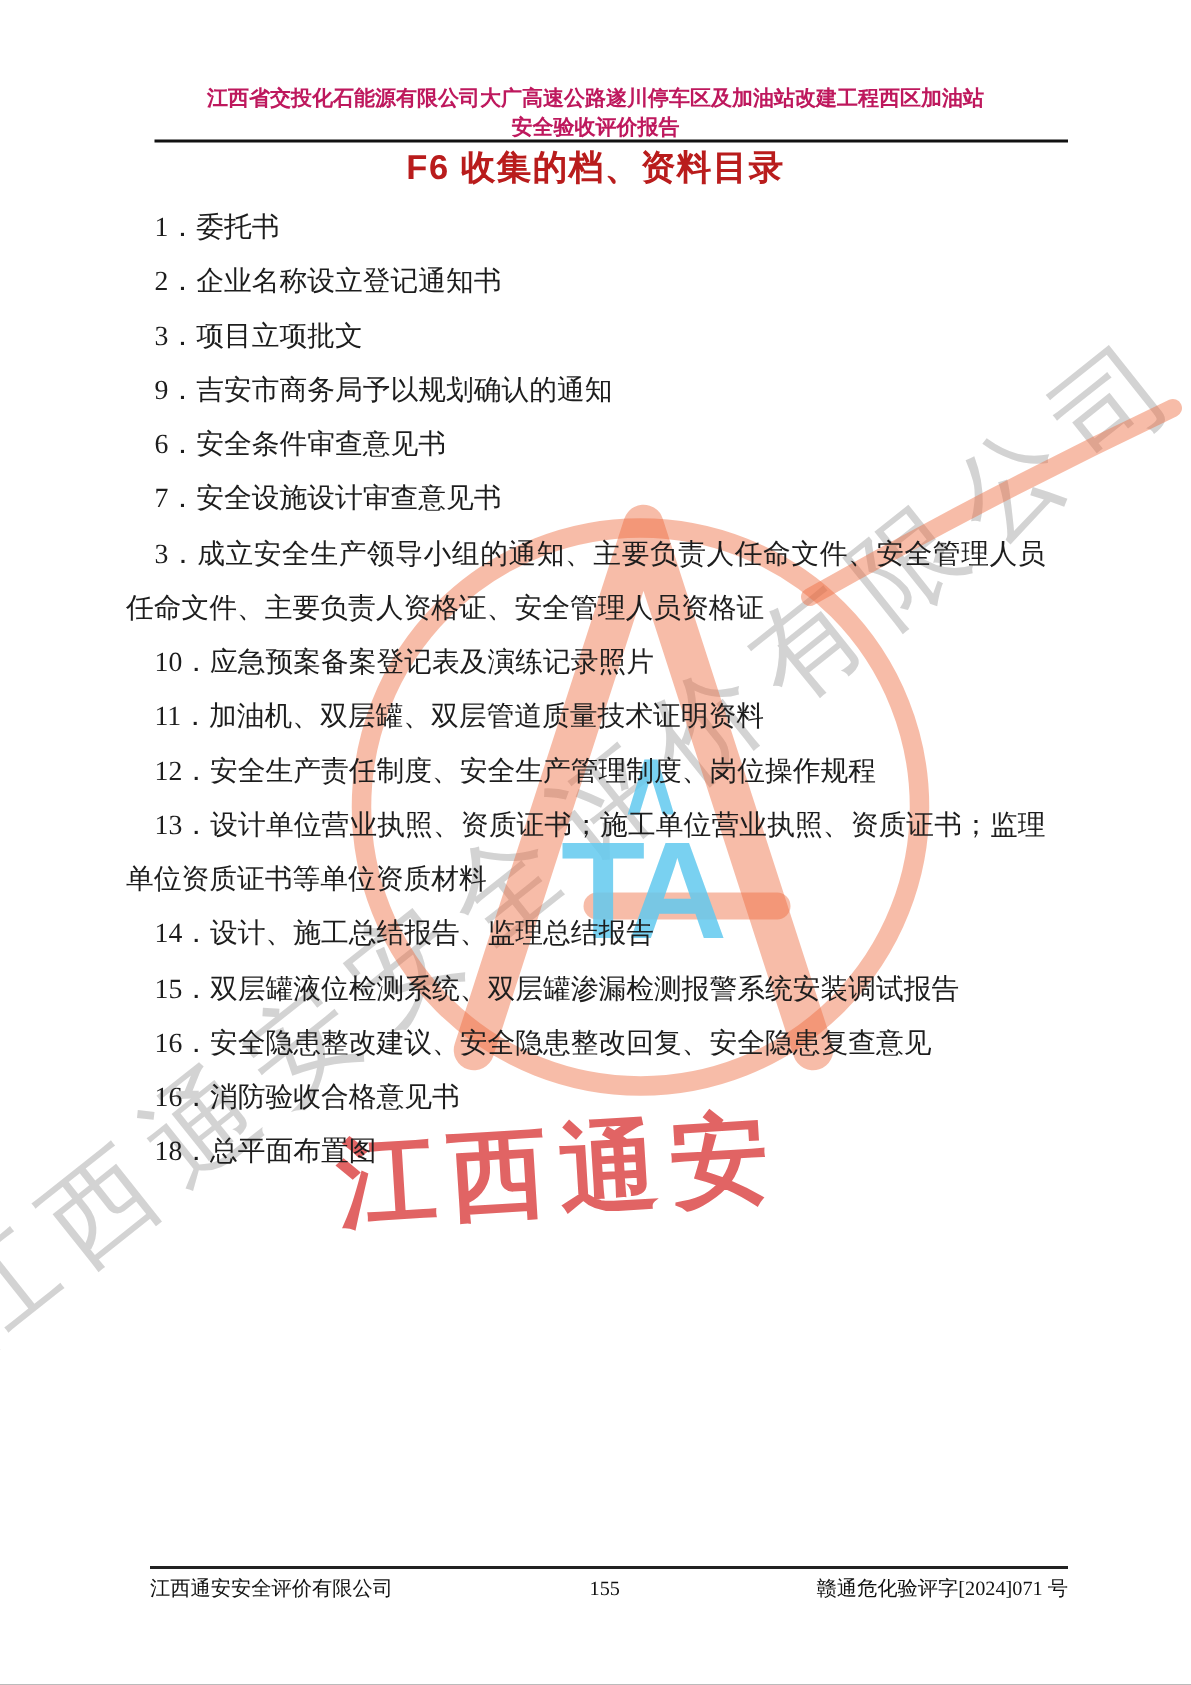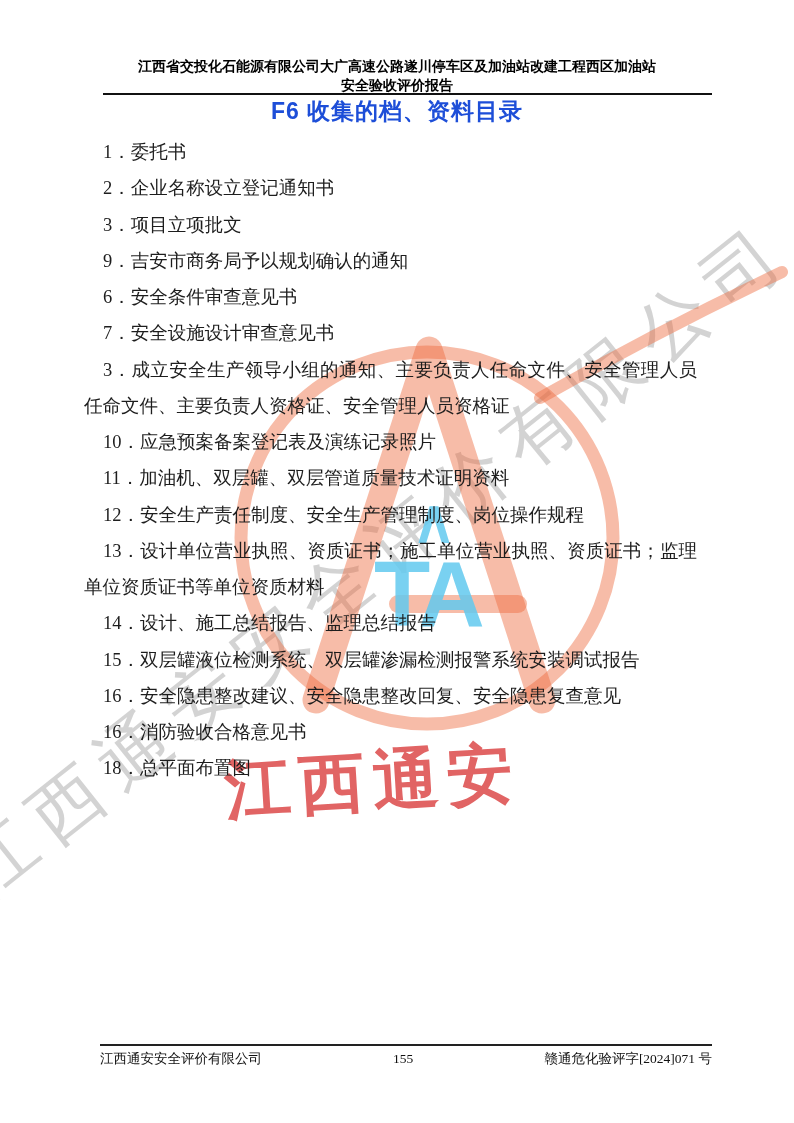--- a/index.html
+++ b/index.html
@@ -42,31 +42,31 @@
     transform:rotate(-3.5deg);transform-origin:0 50%;
     white-space:nowrap;
     font-family:"Liberation Serif",serif;
   }
   
   .content{position:absolute;inset:0;z-index:1;}
   .header{
     position:absolute;top:57px;left:0;width:100%;
     text-align:center;font-weight:bold;
     font-size:14px;line-height:19px;
-    color:#000000;
+    color:#be185d;
   }
   .rule{position:absolute;background:#111;}
   .rule-top{top:93px;left:103px;width:609px;height:2.4px;}
   .rule-footer{top:1044px;left:100px;width:612px;height:1.5px;background:#222;}
   .title{
     position:absolute;top:96px;left:0;width:100%;
     margin:0;text-align:center;
     font-family:"Liberation Sans",sans-serif;
     font-size:23px;font-weight:bold;letter-spacing:1px;
-    color:#1d4ed8;
+    color:#b91c1c;
   }
   .doc-list{
     position:absolute;top:134px;left:84px;width:613px;
     font-size:18.5px;line-height:36.25px;
     text-align:justify;
   }
   .doc-list p{margin:0;text-indent:19px;}
   .footer{
     position:absolute;top:1050px;left:100px;width:612px;
     display:flex;justify-content:space-between;align-items:baseline;

